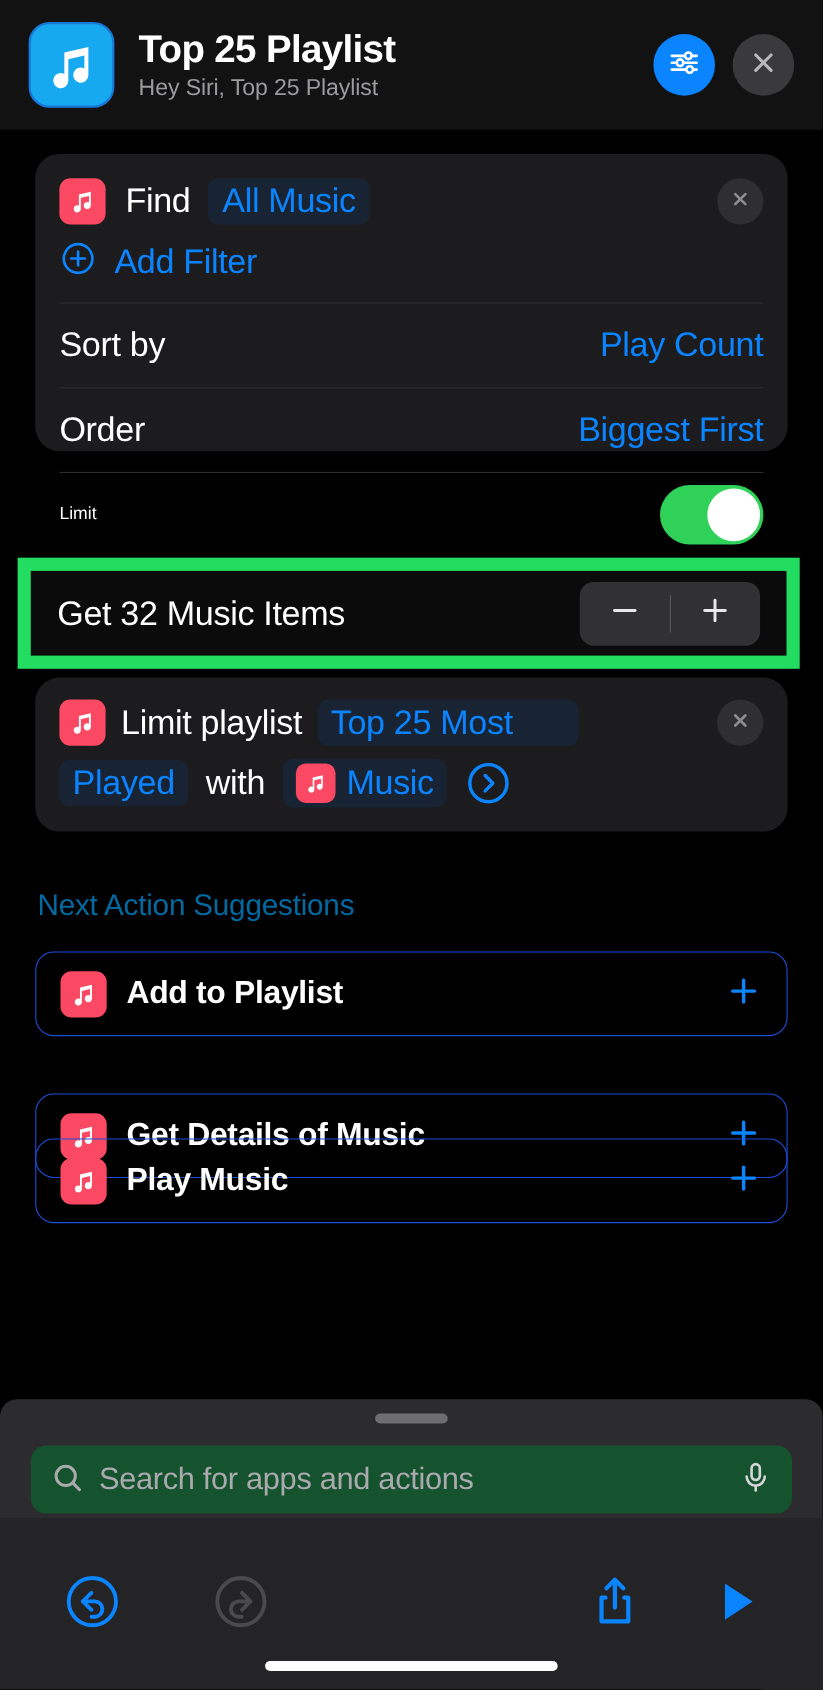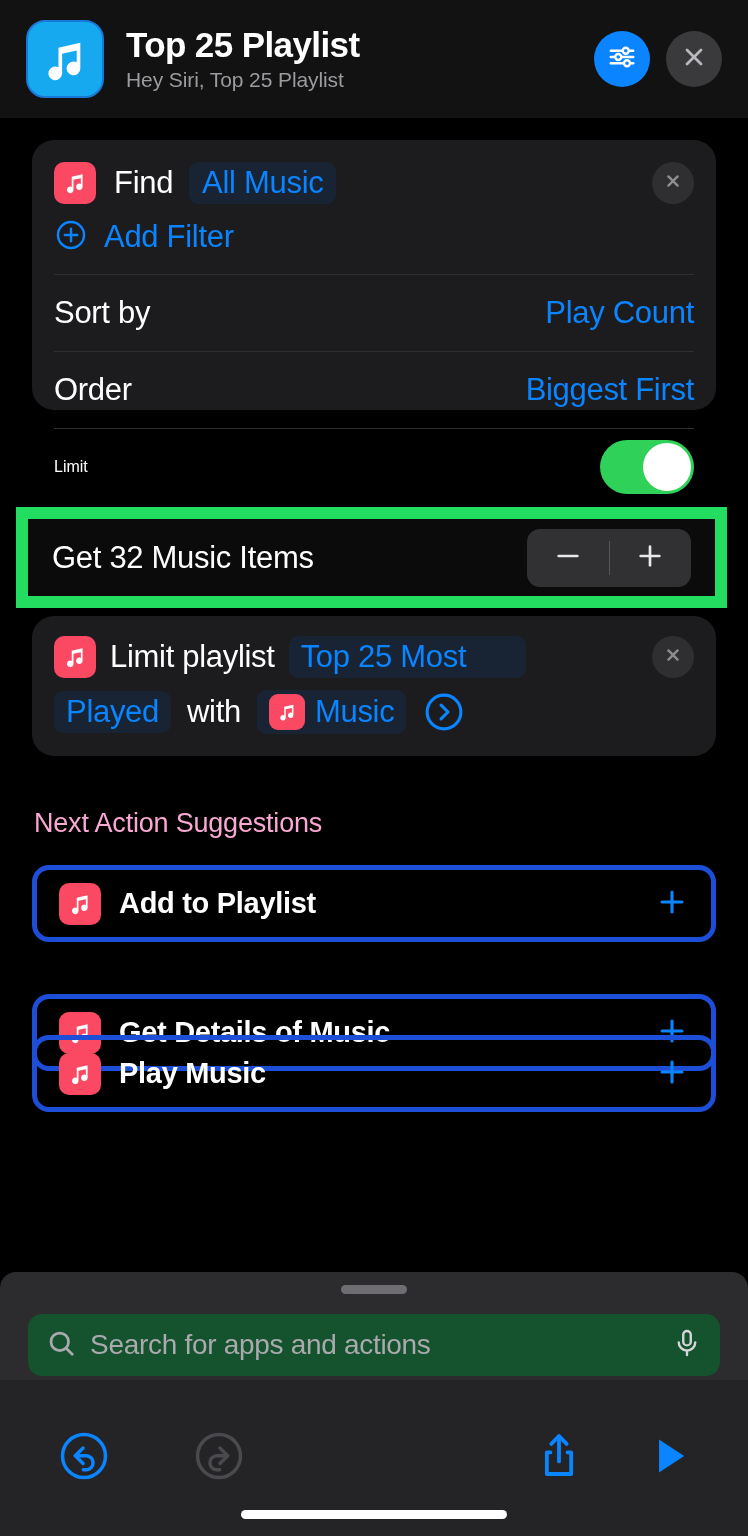--- a/index.html
+++ b/index.html
@@ -71,23 +71,23 @@
   .cp-line { display:flex; align-items:center; flex-wrap:wrap; }
   .cp-word { font-size:31px; color:#fff; letter-spacing:-0.3px; }
   .cp-token { background:#182434; color:#0a84ff; font-size:31px; border-radius:9px;
               padding:3px 12px; letter-spacing:-0.3px; }
   .cp-token-icon { background:#182434; border-radius:9px; padding:4px 12px;
                    display:flex; align-items:center; gap:10px; }
   .cp-token-icon .t { color:#0a84ff; font-size:31px; letter-spacing:-0.3px; }
 
   
   .sugg-title { position:absolute; left:34px; top:690px; font-size:27px;
-                color:#f9a8d4; letter-spacing:-0.2px; }
+                color:#0369a1; letter-spacing:-0.2px; }
   .sugg { position:absolute; left:32px; width:684px; height:77px;
-          border:5px solid #1d4ed8; border-radius:17px;
+          border:1px solid #1d4ed8; border-radius:17px;
           display:flex; align-items:center; padding:0 22px; }
   .sugg .lbl { font-size:29px; font-weight:bold; color:#fff; margin-left:18px;
                flex:1; letter-spacing:-0.3px; }
 
   
   .sheet { position:absolute; left:0; bottom:0; width:748px; height:264px;
            background:#2c2c2e; border-radius:16px 16px 0 0; }
   .grabber { width:66px; height:9px; border-radius:5px; background:#6d6d72;
              margin:13px auto 0 auto; }
   .searchbar { margin:20px 28px 0 28px; height:62px; border-radius:14px;

